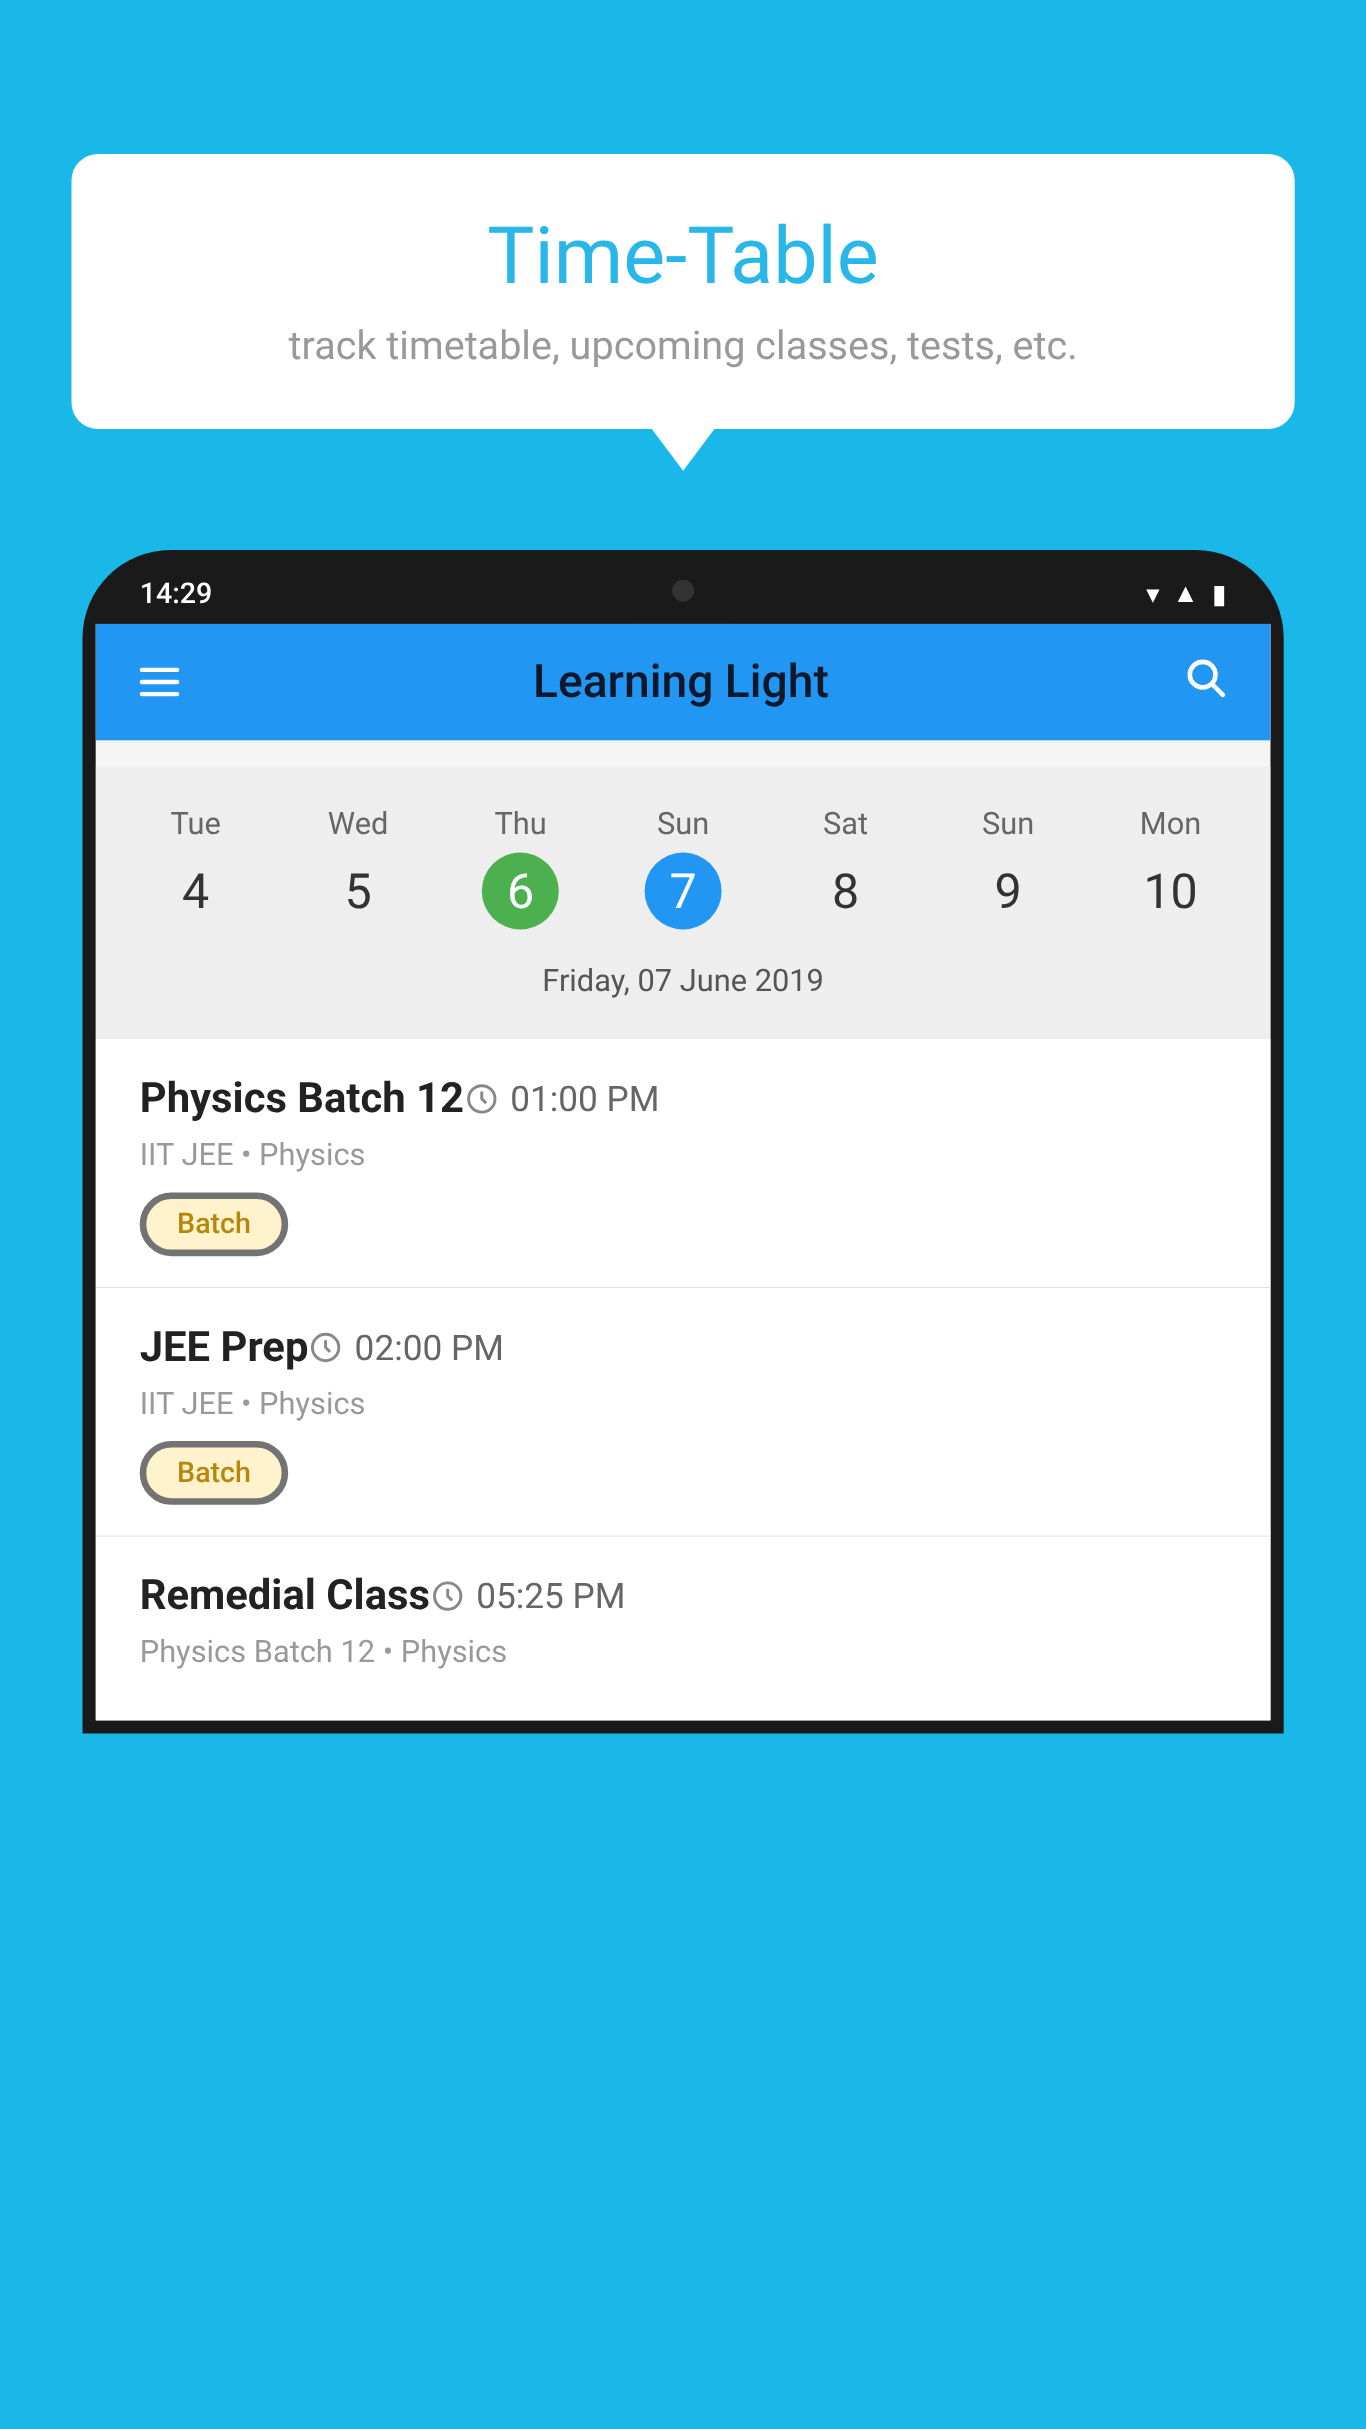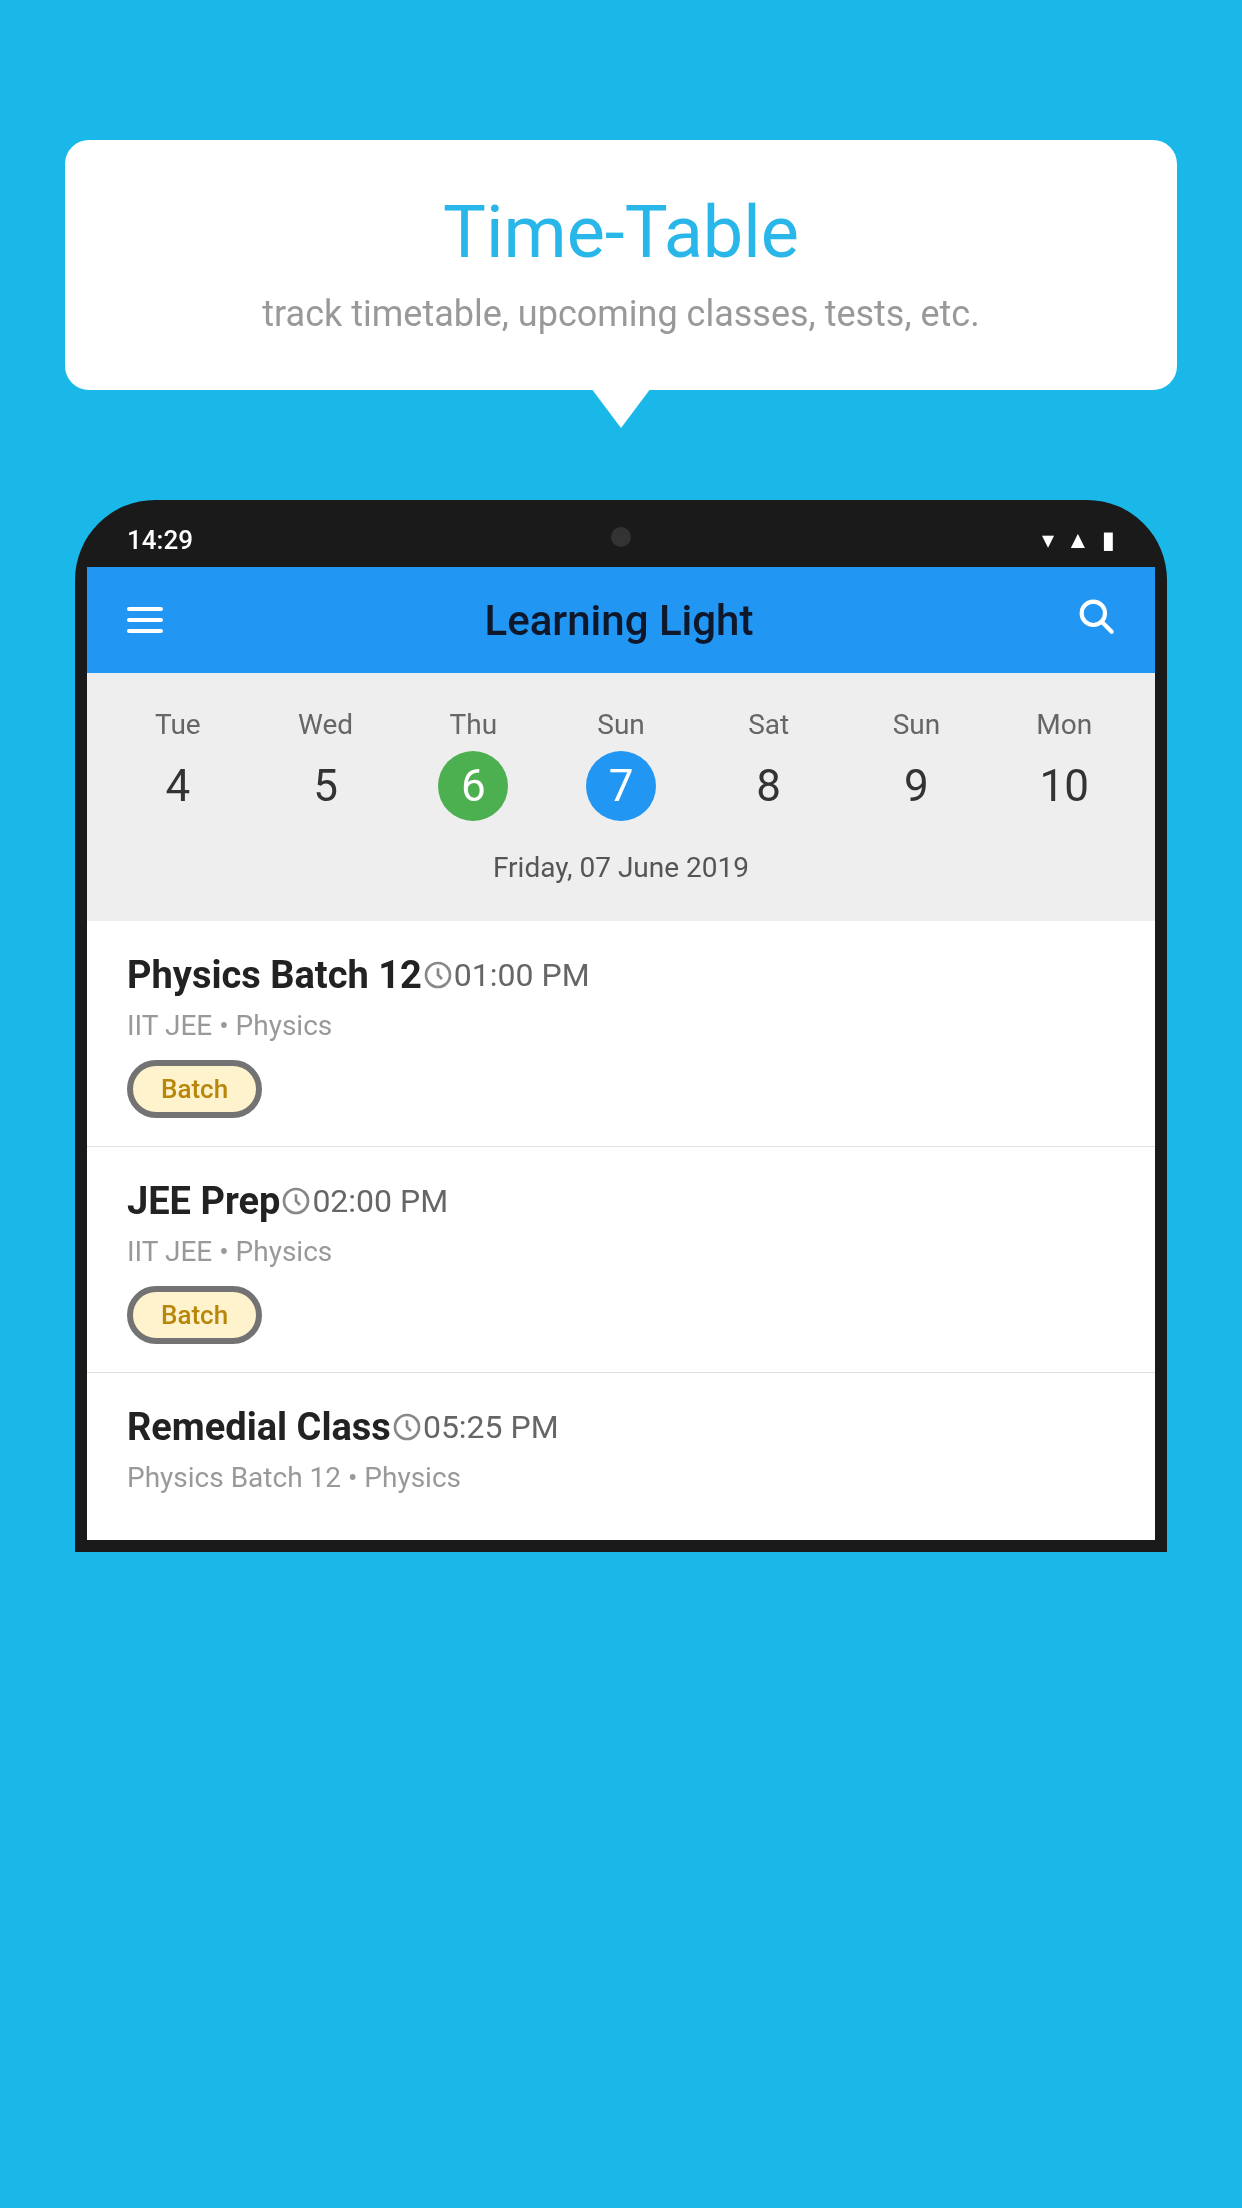--- a/index.html
+++ b/index.html
@@ -158,20 +158,21 @@
 
     .header-search {
       color: white;
       font-size: 40px;
     }
 
     
     .calendar-strip {
       background: #eeeeee;
       padding: 17px;
+      margin-top: 24px;
     }
 
     .day-headers {
       display: flex;
       background: #eeeeee;
     }
 
     .day-col {
       flex: 1;
       text-align: center;
@@ -245,21 +246,21 @@
 
     .schedule-title {
       font-size: 38px;
       font-weight: 700;
       color: #222;
     }
 
     .schedule-time {
       display: flex;
       align-items: center;
-      gap: 0;
+      gap: 10px;
       font-size: 32px;
       color: #666;
     }
 
     .clock-icon {
       width: 32px;
       height: 32px;
     }
 
     .schedule-meta {

